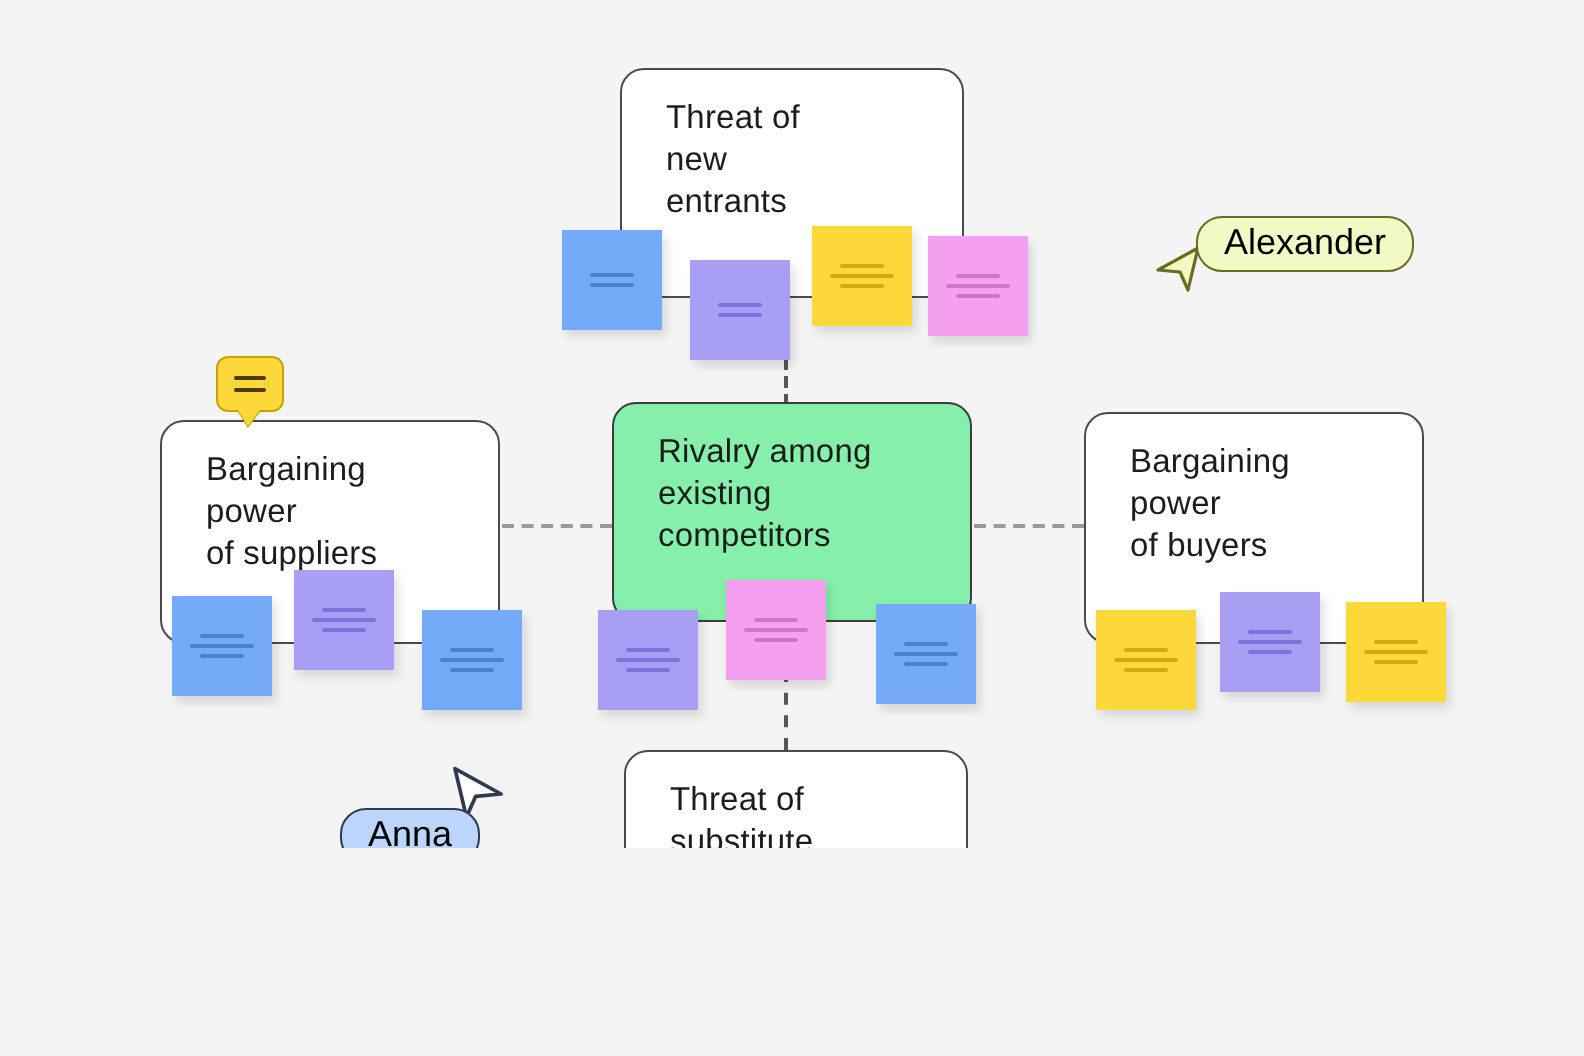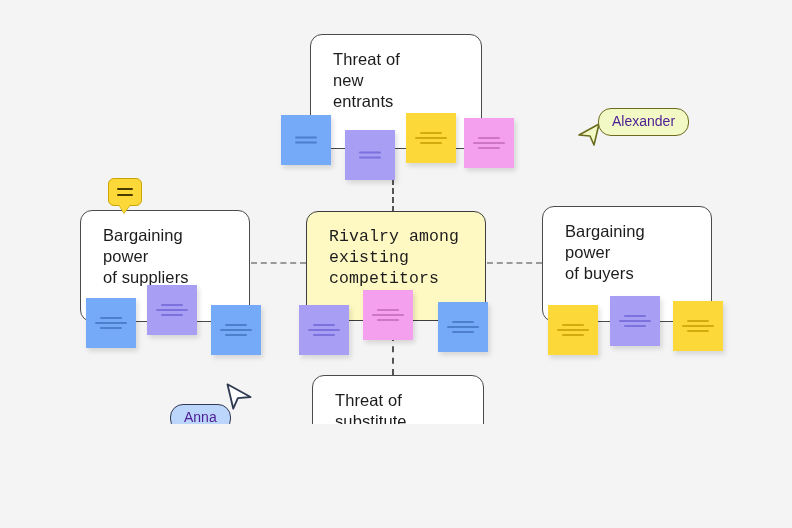--- a/index.html
+++ b/index.html
@@ -112,24 +112,24 @@
 
   
   .cursor {
     position: absolute;
     z-index: 9;
   }
   .cursor .pill {
     position: absolute;
     padding: 4px 13px 5px;
     border-radius: 13px;
-    font-size: 14px;
+    font-size: 18px;
     line-height: 17px;
     white-space: nowrap;
-    color: #4c1d95;
+    color: #000000;
   }
   .cursor-alexander .pill {
     background: #f2f9c4;
     border: 1.5px solid #6b6b1f;
     left: 22px;
     top: 0;
   }
   .cursor-anna .pill {
     background: #bcd5fa;
     border: 1.5px solid #2f3a52;
@@ -153,21 +153,21 @@
       <div class="card" style="left: 310px; top: 34px; width: 172px; height: 115px; background: rgb(255, 255, 255);">
         <div class="card-title">Threat of
 new
 entrants</div>
       </div>
       <div class="card" style="left: 80px; top: 210px; width: 170px; height: 112px; background: rgb(255, 255, 255);">
         <div class="card-title">Bargaining
 power
 of suppliers</div>
       </div>
-      <div class="card center" style="left: 306px; top: 211px; width: 180px; height: 110px; background: #fef9c3; font-family: Liberation Mono, monospace;">
+      <div class="card center" style="left: 306px; top: 201px; width: 180px; height: 110px; background: #86efac;">
         <div class="card-title">Rivalry among
 existing
 competitors</div>
       </div>
       <div class="card" style="left: 542px; top: 206px; width: 170px; height: 116px; background: rgb(255, 255, 255);">
         <div class="card-title">Bargaining
 power
 of buyers</div>
       </div>
       <div class="card" style="left: 312px; top: 375px; width: 172px; height: 104px; background: rgb(255, 255, 255);">

